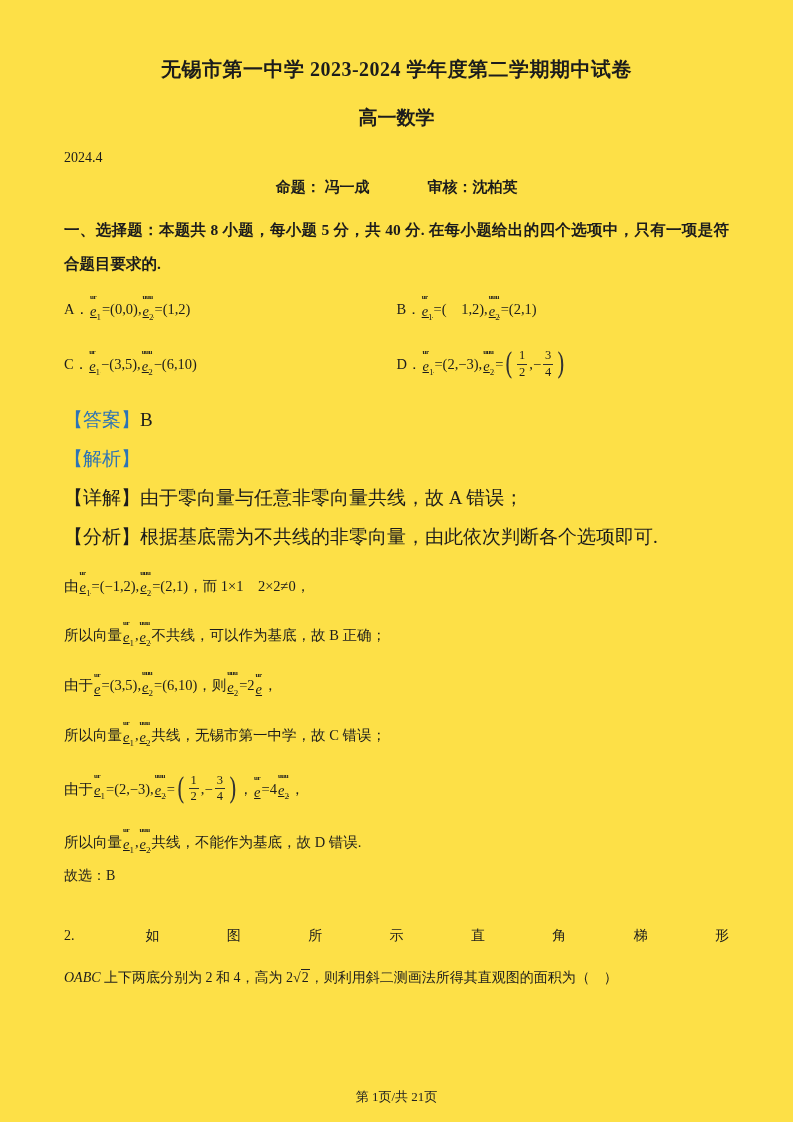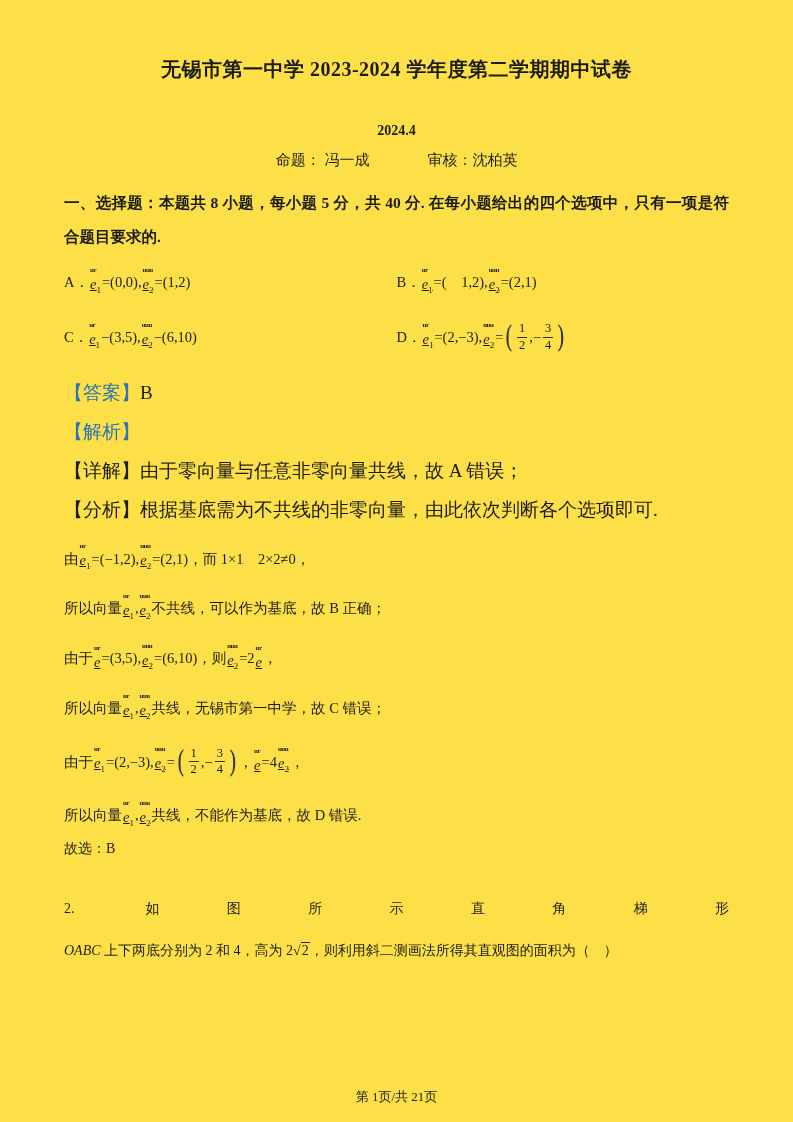--- a/index.html
+++ b/index.html
@@ -10,22 +10,22 @@
     margin: 0 auto;
     background: #fde047;
     font-family: "Liberation Serif", "DejaVu Serif", serif;
     color: #1c1c1c;
     overflow: hidden;
   }
   .content { padding: 56px 64px 0 64px; }
 
   .title   { text-align:center; font-size:20px; font-weight:700; letter-spacing:.5px; }
   .subtitle{ text-align:center; font-size:19px; font-weight:700; margin-top:22px; }
-  .date    { text-align:center; font-size:14px; font-weight:700; margin-top:40px; }
-  .meta-row{ display:flex; justify-content:center; gap:58px; font-size:15px; font-weight:400; margin-top:12px; }
+  .date    { font-size:14px; font-weight:400; margin-top:19px; }
+  .meta-row{ display:flex; justify-content:center; gap:58px; font-size:15px; font-weight:700; margin-top:12px; }
 
   .section-heading {
     margin-top:16px; font-size:15.5px; font-weight:700;
     line-height:34px; text-align:justify;
   }
 
   .stem { margin-top:8px; font-size:14px; line-height:22px; }
 
   .options-grid {
     display:grid; grid-template-columns: 1fr 1fr;
@@ -77,20 +77,21 @@
   .sqrt { white-space:nowrap; }
   .sqrt .rad { border-top:1.2px solid #222; padding:0 1px; }
 </style>
 </head>
 <body>
 
 <div class="page">
   <div class="content">
 
     <div class="title">无锡市第一中学 2023-2024 学年度第二学期期中试卷</div>
+    <div class="subtitle">高一数学</div>
     <div class="date">2024.4</div>
 
     <div class="meta-row">
       <span>命题：  冯一成</span>
       <span>审核：沈柏英</span>
     </div>
 
     <div class="section-heading">一、选择题：本题共 8 小题，每小题 5 分，共 40 分. 在每小题给出的四个选项中，只有一项是符合题目要求的.</div>
 
 

